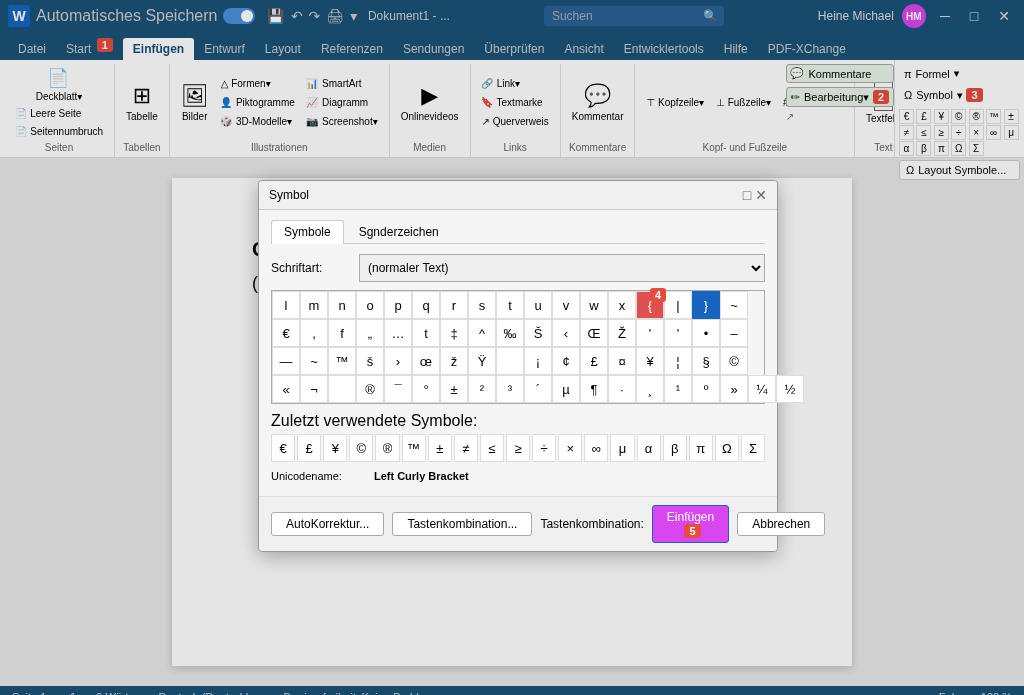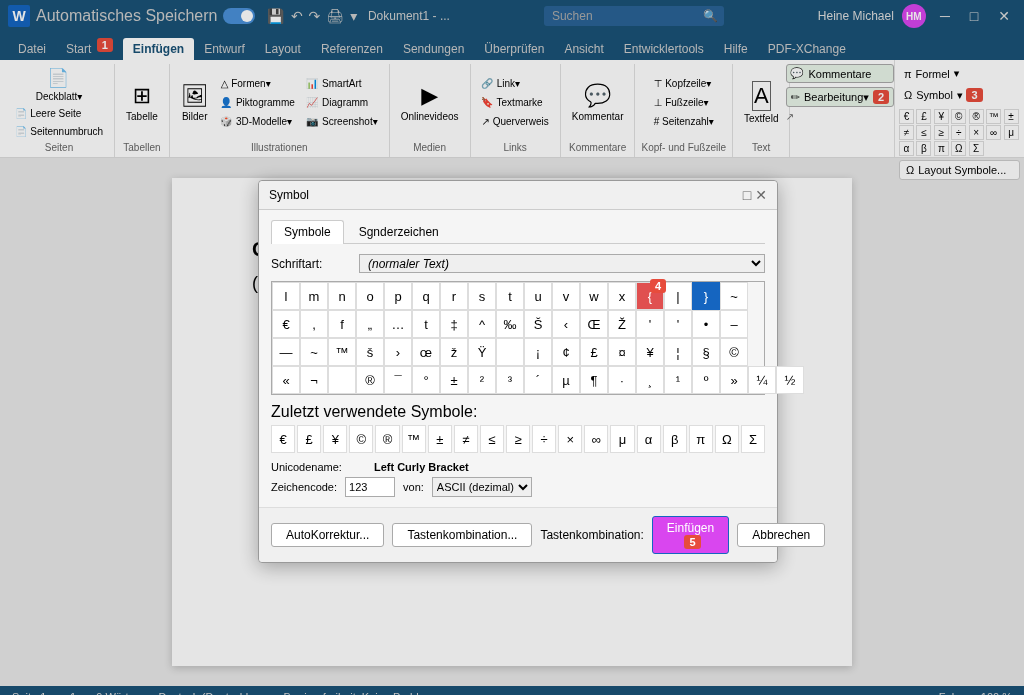--- a/index.html
+++ b/index.html
@@ -187,25 +187,24 @@
     .modal-tab.active {
       background: white;
       border-color: #ccc;
       margin-bottom: -1px;
       padding-bottom: 5px;
     }
     .form-row { display: flex; align-items: center; margin-bottom: 8px; gap: 8px; }
     .form-label { font-size: 12px; min-width: 80px; }
     .form-select {
       flex: 1;
-      height: 19px;
+      height: 28px;
       font-size: 12px;
       border: 1px solid #aaa;
       padding: 0 4px;
-      font-style: italic;
     }
 
     
     .symbol-table {
       border: 1px solid #aaa;
       width: 100%;
       margin-bottom: 8px;
     }
     .symbol-table-row { display: flex; }
     .symbol-table-cell {
@@ -454,21 +453,21 @@
       <button class="ribbon-btn">
         <span style="font-size:22px">💬</span>
         <span>Kommentar</span>
       </button>
     </div>
     <div class="ribbon-group-label">Kommentare</div>
   </div>
 
   <div class="ribbon-group">
     <div class="ribbon-row">
-      <div style="display:flex;flex-direction:column;gap:2px;">
+      <div style="display:flex;flex-direction:row;gap:2px;">
         <button class="ribbon-btn-small">⊤ Kopfzeile▾</button>
         <button class="ribbon-btn-small">⊥ Fußzeile▾</button>
         <button class="ribbon-btn-small"># Seitenzahl▾</button>
       </div>
     </div>
     <div class="ribbon-group-label">Kopf- und Fußzeile</div>
   </div>
 
   <div class="ribbon-group">
     <div class="ribbon-row">
@@ -683,28 +682,20 @@
         <div class="recently-cell">β</div>
         <div class="recently-cell">π</div>
         <div class="recently-cell">Ω</div>
         <div class="recently-cell">Σ</div>
       </div>
 
       <div class="info-row">
         <span class="info-label">Unicodename:</span>
         <span class="info-value">Left Curly Bracket</span>
       </div>
-      <div class="char-code-row">
-        <span>Zeichencode:</span>
-        <input class="char-code-input" value="123" style="">
-        <span>von:</span>
-        <select class="char-code-select">
-          <option>ASCII (dezimal)</option>
-        </select>
-      </div>
     </div>
 
     <div class="modal-footer">
       <button class="footer-btn">AutoKorrektur...</button>
       <button class="footer-btn">Tastenkombination...</button>
       <span>Tastenkombination:</span>
       <button class="footer-btn primary" style="margin-left:auto;">
         <span>Einfügen</span>
         <span class="badge" style="margin-left:4px;">5</span>
       </button>

